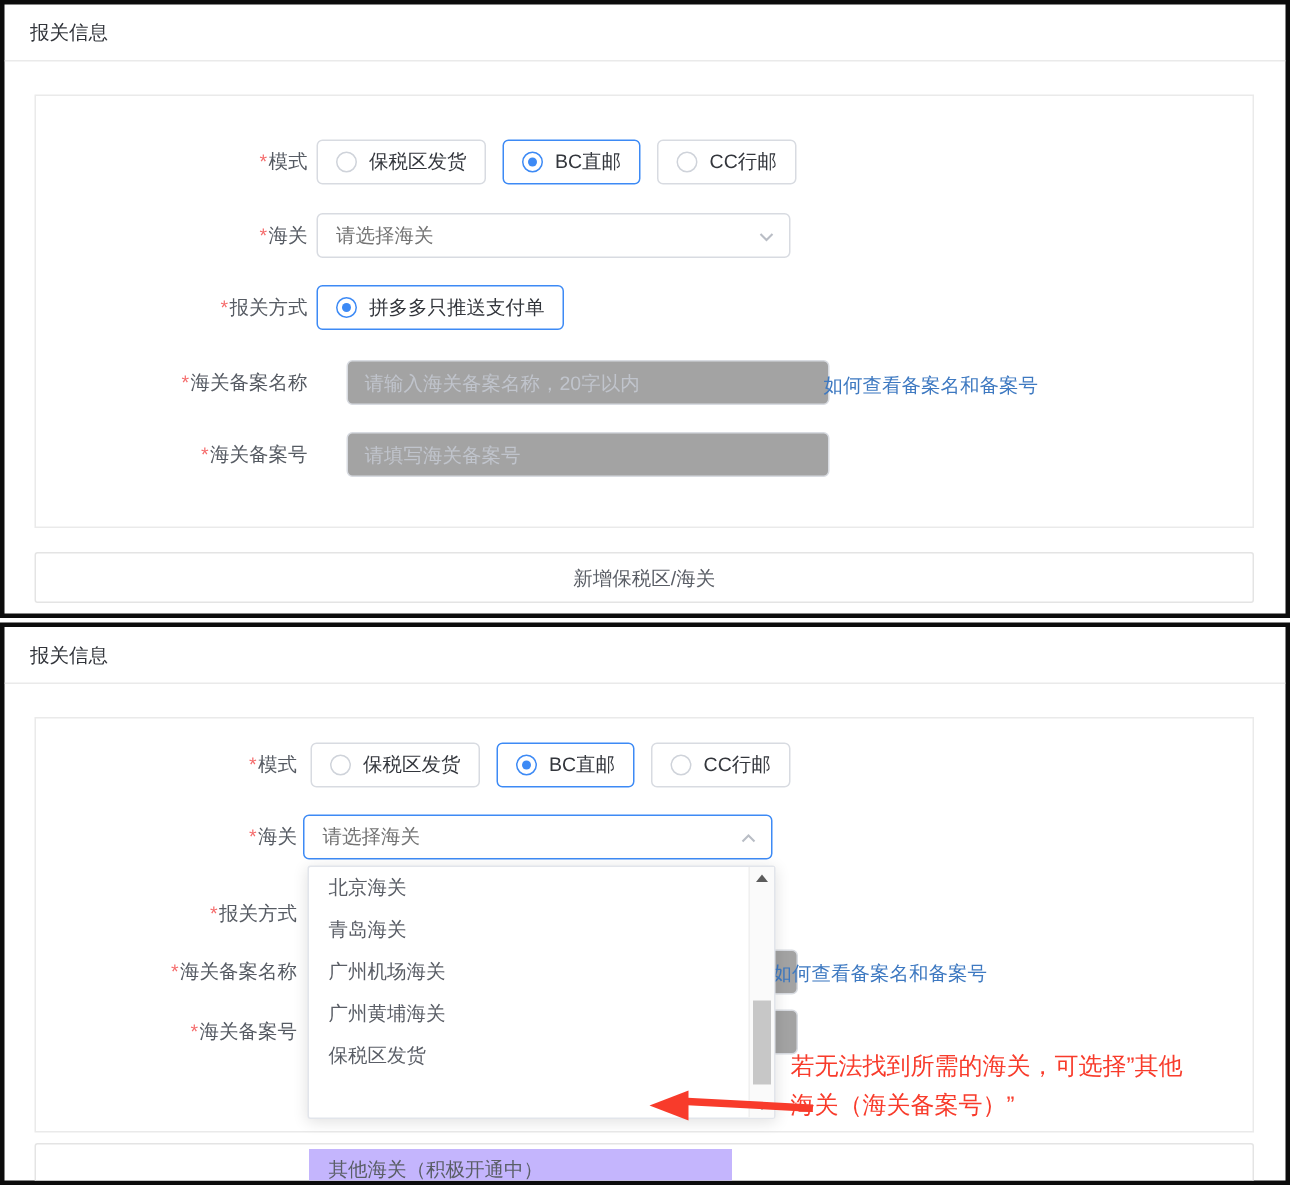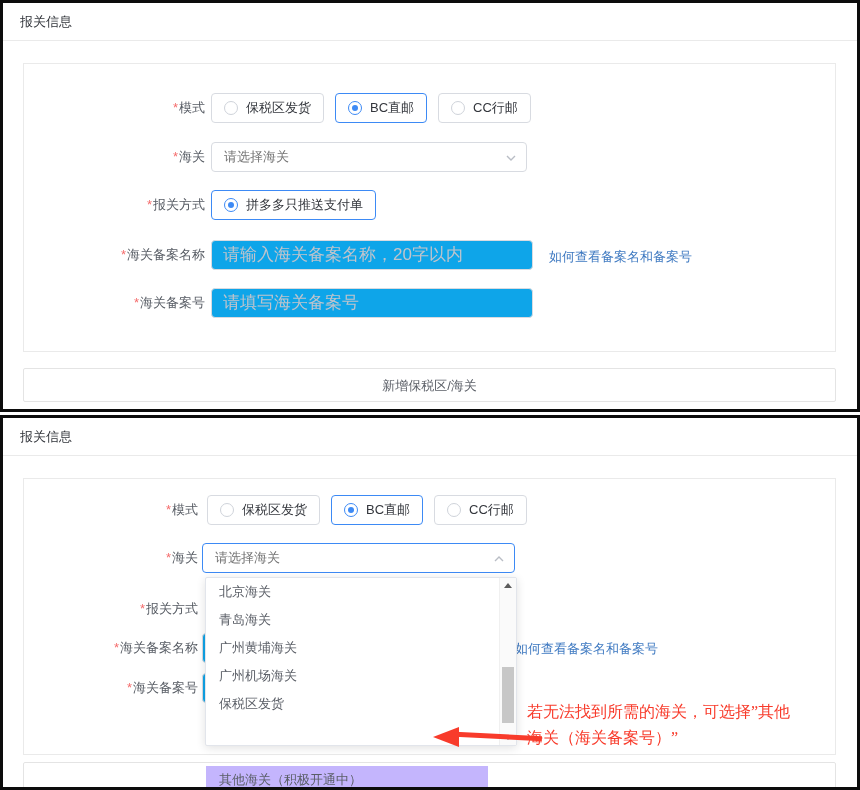--- a/index.html
+++ b/index.html
@@ -36,22 +36,22 @@
   .radio.on::after { content:""; position:absolute; left:3px; top:3px; width:6px; height:6px;
                      border-radius:50%; background:#3d8af5; }
 
   .select { position:absolute; height:30px; border:1px solid #d8dbe1; border-radius:4px;
             background:#fff; z-index:2; cursor:pointer; }
   .select.focused { border-color:#3d8af5; }
   .select .ph { position:absolute; left:12px; top:0; line-height:28px; font-size:13px; color:#737373; }
   .select .chev { position:absolute; right:9px; top:9px; }
 
   .tinput { position:absolute; height:30px; border:1px solid #d8dbe1; border-radius:4px;
-            background:#0ea5e9; font-size:17px; padding:0 11px; color:#33363c; outline:none; z-index:1;
-            font-family:"Liberation Sans","DejaVu Sans",sans-serif; }
+            background:#a3a3a3; font-size:13px; padding:0 11px; color:#33363c; outline:none; z-index:1;
+            font-family:"Liberation Sans","DejaVu Sans",sans-serif;margin-left:20px; }
   .tinput::placeholder { color:#c0c4cc; }
 
   .help-link { position:absolute; font-size:13px; color:#3e79c1; white-space:nowrap;
                cursor:pointer; z-index:2; }
 
   .footerbar { position:absolute; left:20px; width:813px; height:34px; border:1px solid #e4e4e4;
                border-radius:2px; background:#fff; text-align:center; line-height:33px;
                font-size:13px; color:#5a5e66; cursor:pointer; }
   #shot1 .footerbar { top:365px; }
   #shot2 .footerbar { top:344px; }
@@ -72,21 +72,21 @@
                   border-left:4px solid transparent; border-right:4px solid transparent;
                   border-bottom:5px solid #5c5c5c; }
   .sb-down::after { content:""; position:absolute; left:4px; bottom:5px;
                     border-left:4px solid transparent; border-right:4px solid transparent;
                     border-top:5px solid #5c5c5c; }
   .sb-thumb { position:absolute; left:2px; width:12px; top:89px; height:56px;
               background:#c7c7c7; cursor:pointer; }
 
   
   .annotation { position:absolute; left:524px; top:281px; z-index:7; font-size:16px;
-                line-height:26px; color:#f83b2b; white-space:nowrap;font-family:Liberation Serif, serif; }
+                line-height:26px; color:#f83b2b; white-space:nowrap; }
   .arrow-line { position:absolute; left:452px; top:316px; width:87px; height:5px;
                 background:#f83b2b; transform:rotate(3deg); z-index:6; }
   .arrow-head { position:absolute; left:430px; top:309px; width:0; height:0; z-index:6;
                 border-top:10px solid transparent; border-bottom:10px solid transparent;
                 border-right:26px solid #f83b2b; }
 </style>
 </head>
 <body>
 
 <div class="shot" id="shot1">
@@ -188,22 +188,22 @@
   <input class="tinput" style="left: 199px; top: 215px; width: 310px;" placeholder="请输入海关备案名称，20字以内">
   <div class="help-link" style="left:512px; top:222px;">如何查看备案名和备案号</div>
   <div class="row-label" style="top:255px;">
     <span class="req">*</span><span>海关备案号</span>
   </div>
   <input class="tinput" style="left: 199px; top: 255px; width: 310px;" placeholder="请填写海关备案号">
 
   <div class="dropdown">
     <div class="dd-item">北京海关</div>
     <div class="dd-item">青岛海关</div>
+    <div class="dd-item">广州机场海关</div>
     <div class="dd-item">广州黄埔海关</div>
-    <div class="dd-item">广州机场海关</div>
     <div class="dd-item">保税区发货</div>
     <div class="dd-item hl">其他海关（积极开通中）</div>
     <div class="sbar">
       <div class="sb-btn sb-up"></div>
       <div class="sb-thumb"></div>
       <div class="sb-btn sb-down"></div>
     </div>
   </div>
 
   <div class="annotation">

